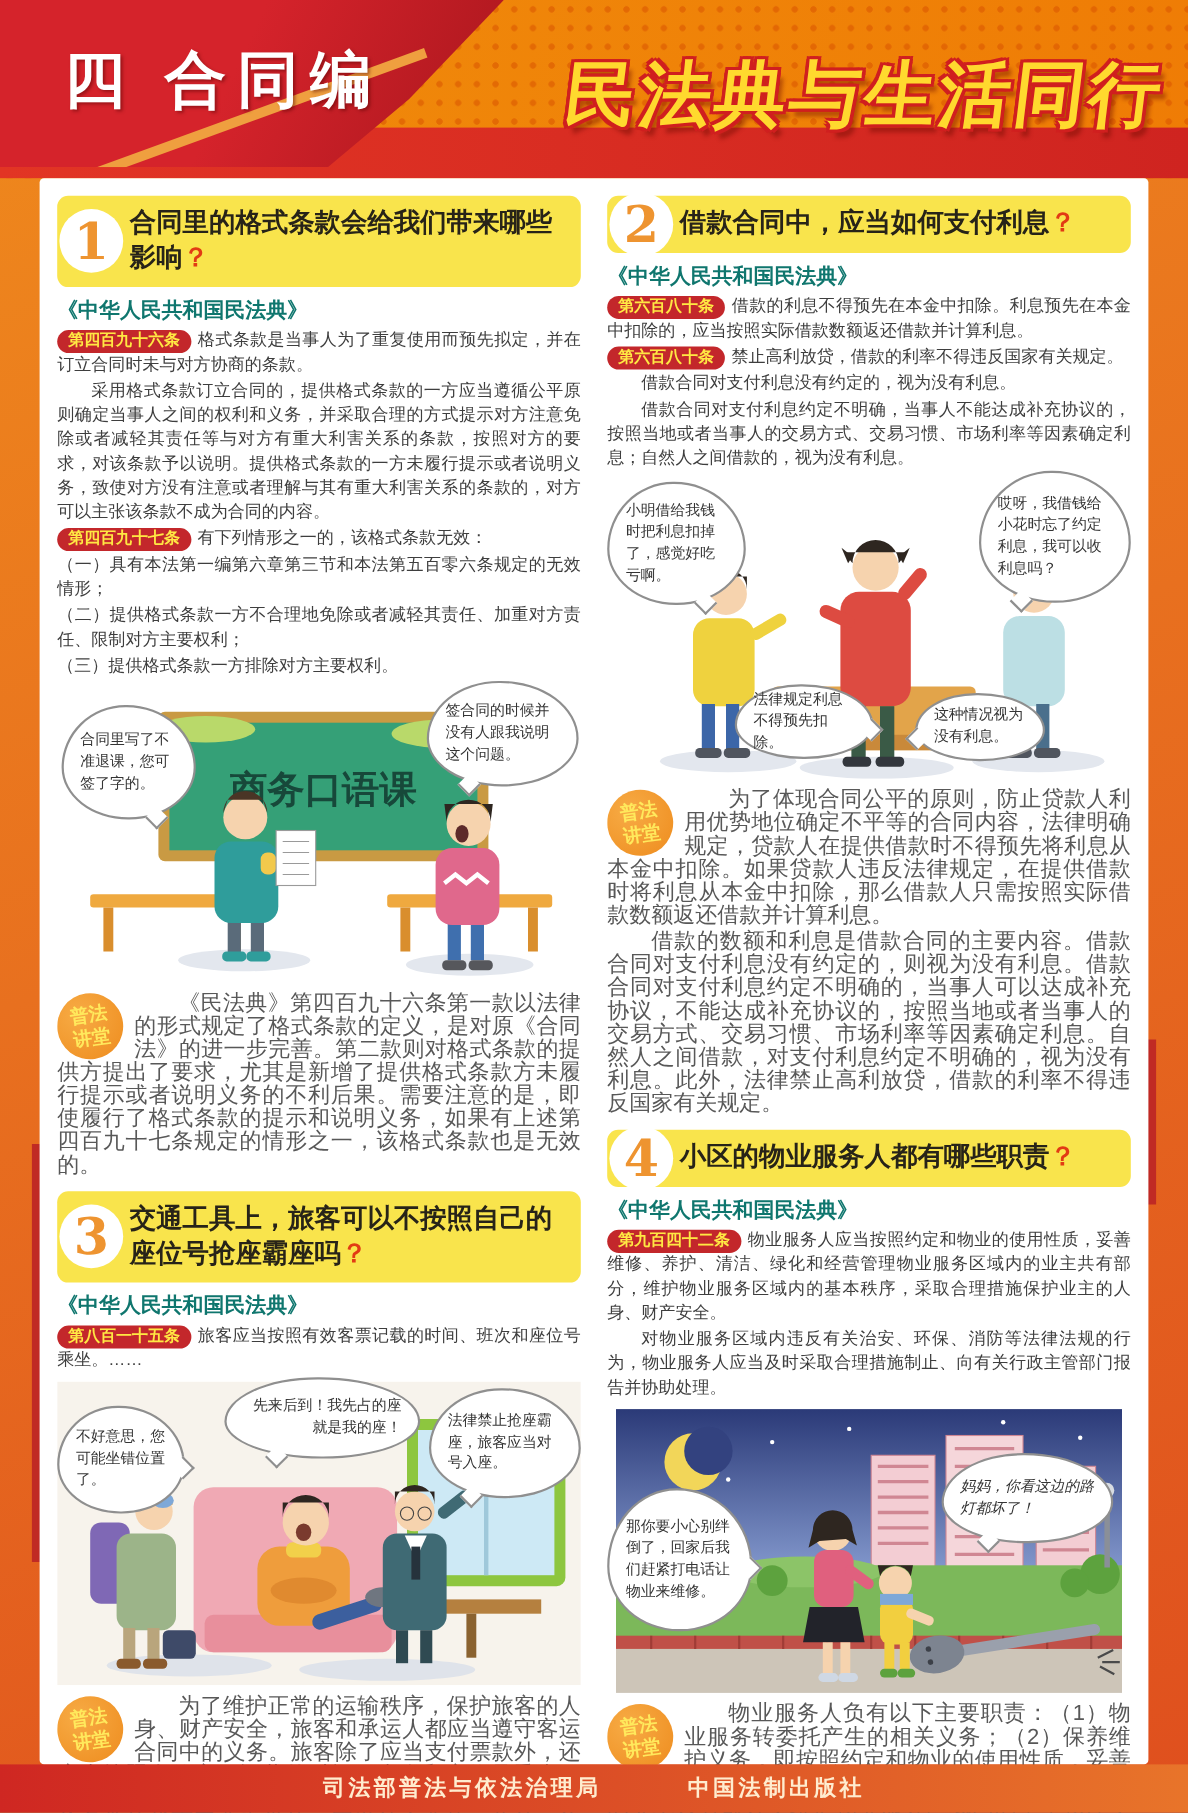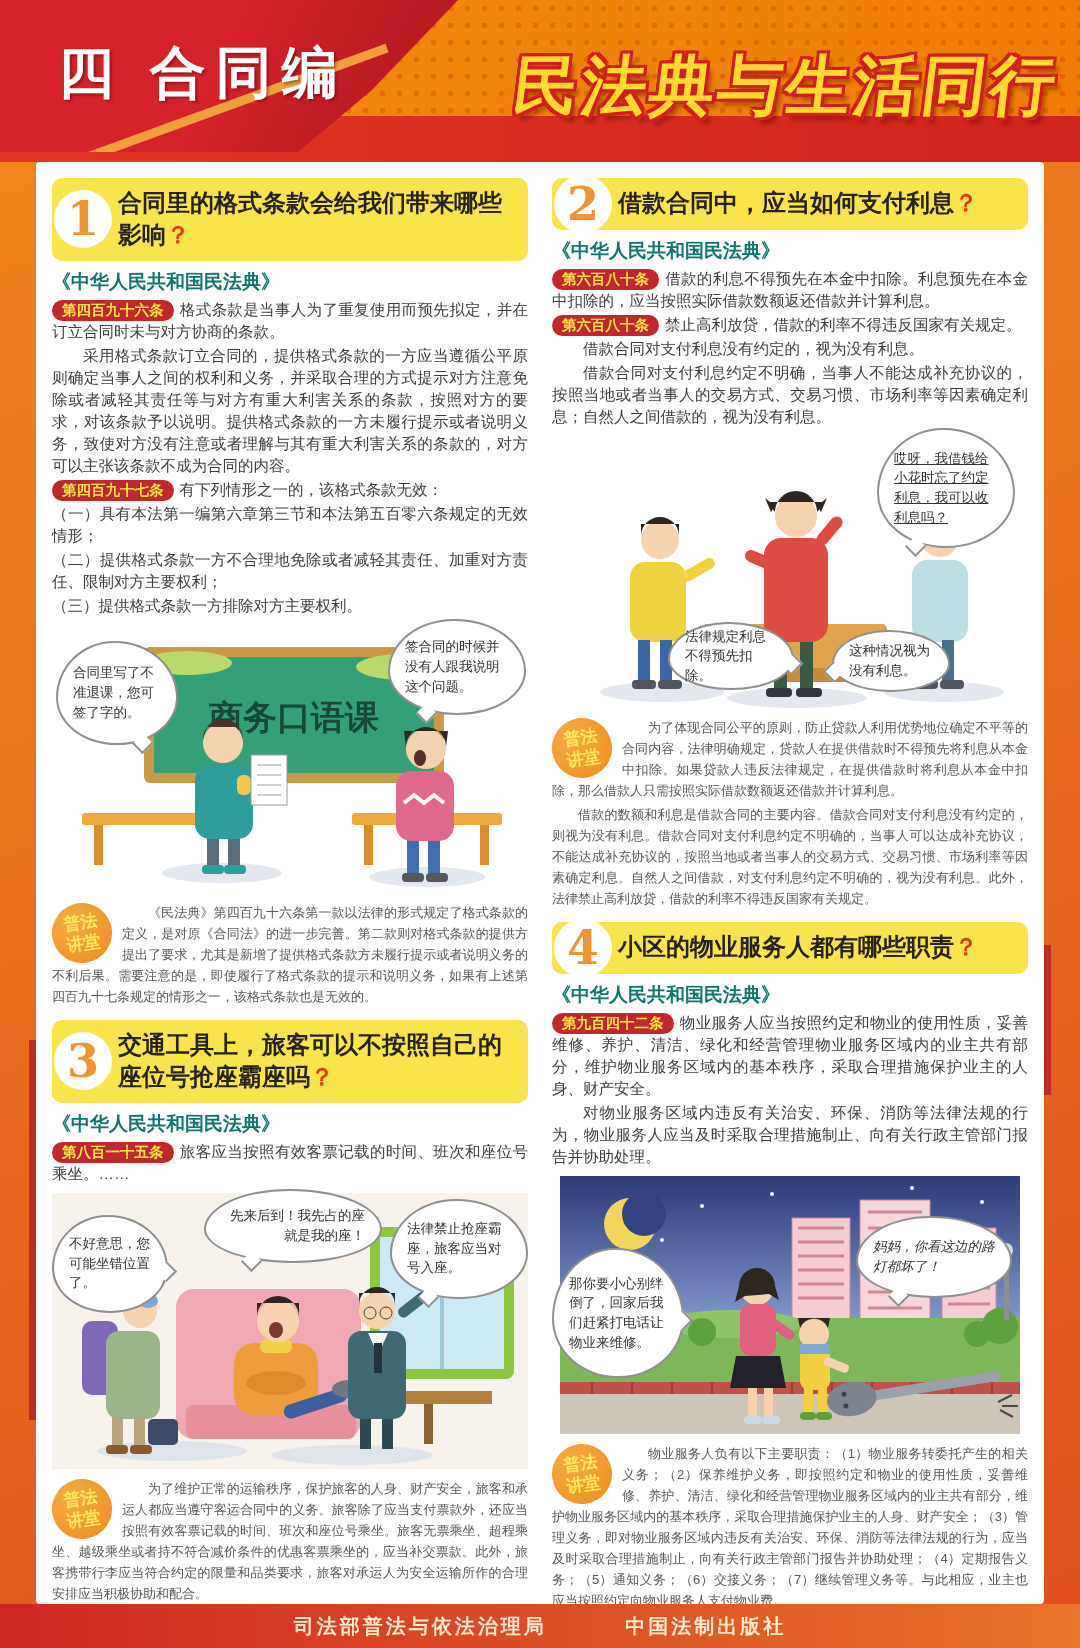--- a/index.html
+++ b/index.html
@@ -50,21 +50,21 @@
   .indent{text-indent:2em;}
   .pill{display:inline-block;background:#c3272b;color:#ffe843;border-radius:15px;
         padding:0 10px;font-size:14.5px;font-weight:700;line-height:21px;margin-right:6px;}
   
   .lecture{margin:4px 0 10px;overflow:hidden;}
   .lecture-badge{float:left;width:60px;height:60px;border-radius:50%;margin:4px 10px 2px 0;
         background:radial-gradient(circle at 35% 30%,#f7ab45,#ee8c1e);
         color:#ffe95c;font-size:17px;font-weight:800;text-align:center;
         display:flex;flex-direction:column;justify-content:center;line-height:21px;
         transform:rotate(-8deg);}
-  .lecture p{font-size:13px;color:#585858;line-height:21px;text-indent:2em;text-align:justify;margin:3px 0;}
+  .lecture p{font-size:20px;color:#585858;line-height:21px;text-indent:2em;text-align:justify;margin:3px 0;}
   
   .scene{position:relative;margin:8px 0 6px;}
   .scene svg{display:block;}
   .bubble{position:absolute;background:#fff;border:2px solid #8f8f8f;
         border-radius:48% 52% 50% 50% / 55% 55% 46% 46%;
         display:flex;align-items:center;justify-content:center;text-align:left;
         padding:12px 15px;font-family:"DejaVu Serif","Liberation Serif",serif;
         font-size:13.5px;color:#343434;line-height:1.45;z-index:3;box-sizing:border-box;}
   .bubble::after{content:"";position:absolute;width:13px;height:13px;background:#fff;}
   .t-dl::after{left:22%;bottom:-8px;transform:rotate(45deg);
@@ -267,21 +267,22 @@
 
           <rect x="360" y="124" width="56" height="82" rx="15" fill="#bcdfe4"></rect>
           <circle cx="388" cy="102" r="19" fill="#f6d3ae"></circle>
           <path d="M369 98 a19 19 0 0 1 38 0 l0 -12 -38 0 z" fill="#2e2620"></path>
           <rect x="396" y="86" width="34" height="11" rx="5" fill="#bcdfe4" transform="rotate(-58 396 86)"></rect>
           <rect x="368" y="204" width="12" height="42" fill="#4a6f8c"></rect>
             <rect x="390" y="204" width="12" height="42" fill="#4a6f8c"></rect>
           <rect x="362" y="244" width="24" height="9" rx="4" fill="#50555e"></rect>
             <rect x="388" y="244" width="24" height="9" rx="4" fill="#50555e"></rect>
         </svg>
-        <div class="bubble t-dl" style="right:13px;top:-8px;width:138px;height:120px;text-decoration:underline;">哎呀，我借钱给小花时忘了约定利息，我可以收利息吗？</div>
+        <div class="bubble t-dr" style="left:0;top:2px;width:126px;height:112px;">小明借给我钱时把利息扣掉了，感觉好吃亏啊。</div>
+        <div class="bubble t-dl" style="right:0;top:-8px;width:138px;height:120px;">哎呀，我借钱给小花时忘了约定利息，我可以收利息吗？</div>
         <div class="bubble t-r" style="left:116px;top:186px;width:126px;height:68px;">法律规定利息不得预先扣除。</div>
         <div class="bubble t-l" style="left:280px;top:194px;width:118px;height:62px;">这种情况视为没有利息。</div>
       </div>
 
       <div class="lecture">
         <div class="lecture-badge">
             <span>普法</span>
             <span>讲堂</span>
           </div>
         <p>为了体现合同公平的原则，防止贷款人利用优势地位确定不平等的合同内容，法律明确规定，贷款人在提供借款时不得预先将利息从本金中扣除。如果贷款人违反法律规定，在提供借款时将利息从本金中扣除，那么借款人只需按照实际借款数额返还借款并计算利息。</p>

